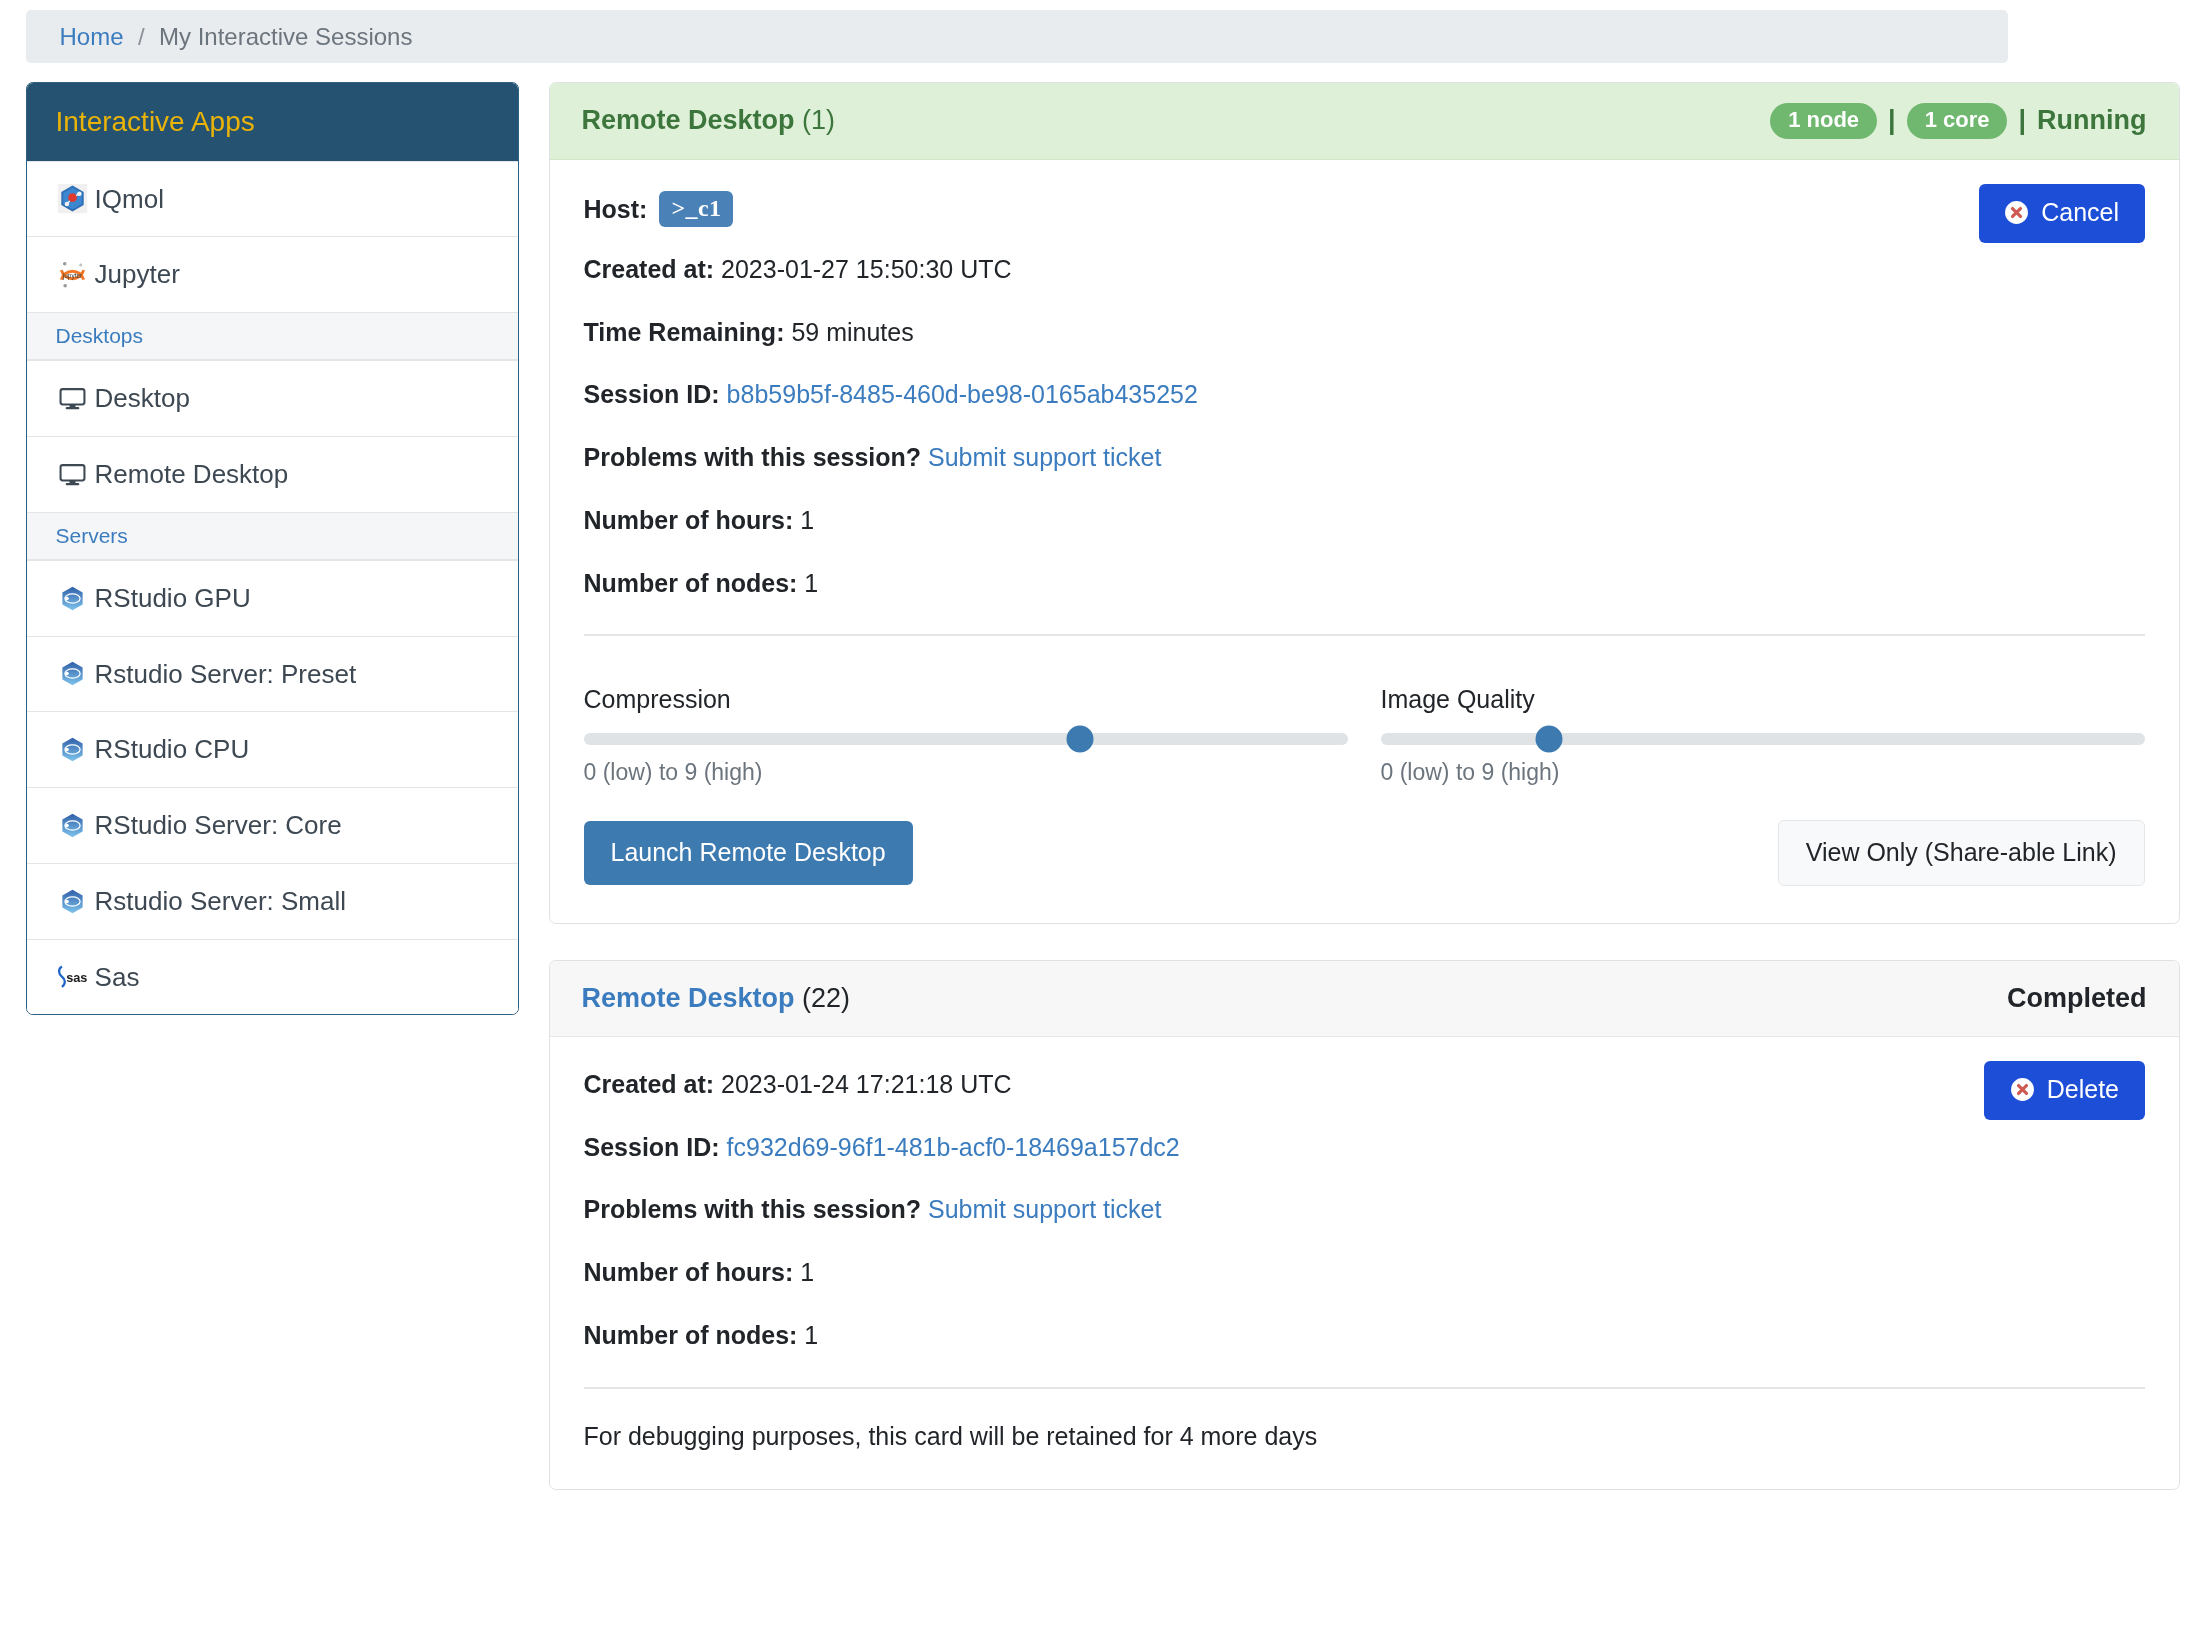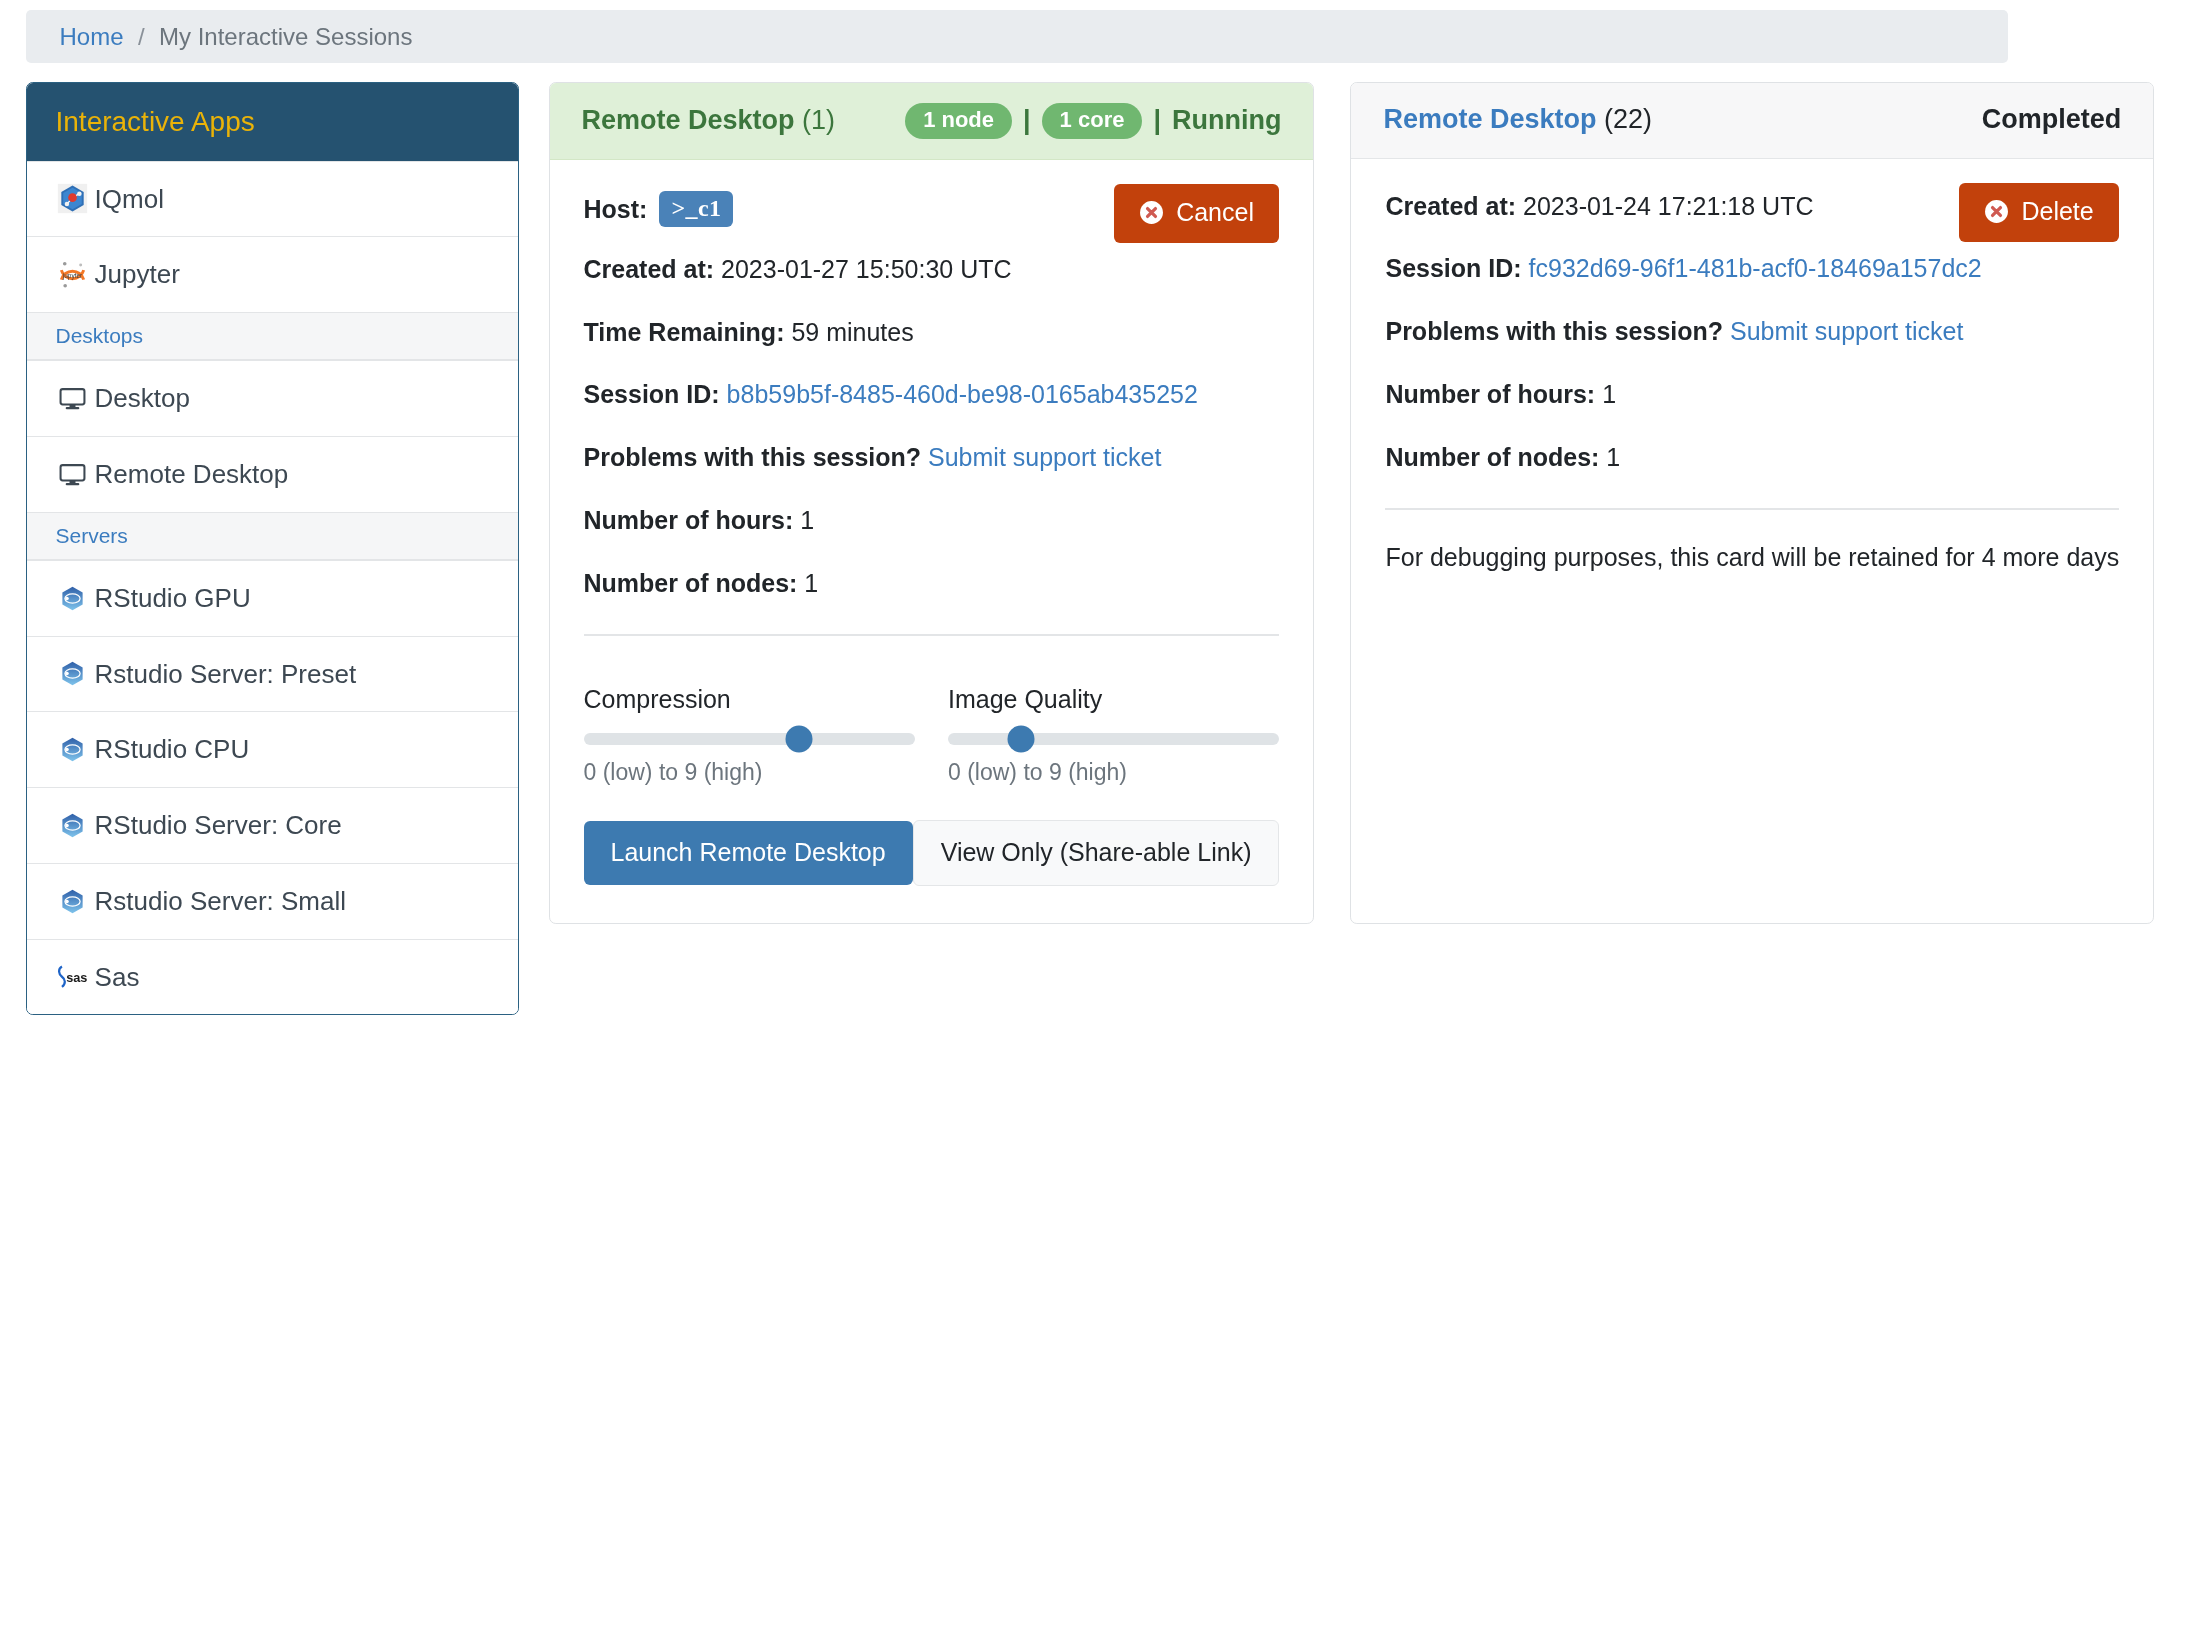--- a/index.html
+++ b/index.html
@@ -82,21 +82,21 @@
     justify-content: center;
     margin-right: 5.1px;
   }
   .app-icon svg { display: block; }
 
   
   .main {
     flex: 1 1 auto;
     margin-left: 30px;
     display: flex;
-    flex-direction: row;
+    flex-direction: column;
     gap: 36px;
   }
 
   .card {
     border: 0.8px solid #dfe2e5;
     border-radius: 6.8px;
     background: #ffffff;
     overflow: hidden;
   }
   .card-header {
@@ -175,21 +175,21 @@
     border: none;
     border-radius: 6px;
     font-family: "Liberation Sans", sans-serif;
     cursor: pointer;
     line-height: 1;
   }
   .btn-danger {
     position: absolute;
     right: 34px;
     top: 24px;
-    background: #c2410c;
+    background: #1d4ed8;
     color: #ffffff;
     font-size: 25px;
     padding: 16px 25.5px 18px;
     display: inline-flex;
     align-items: center;
     gap: 12px;
   }
   .btn-danger .xcircle {
     width: 25px; height: 25px;
     display: inline-block;

